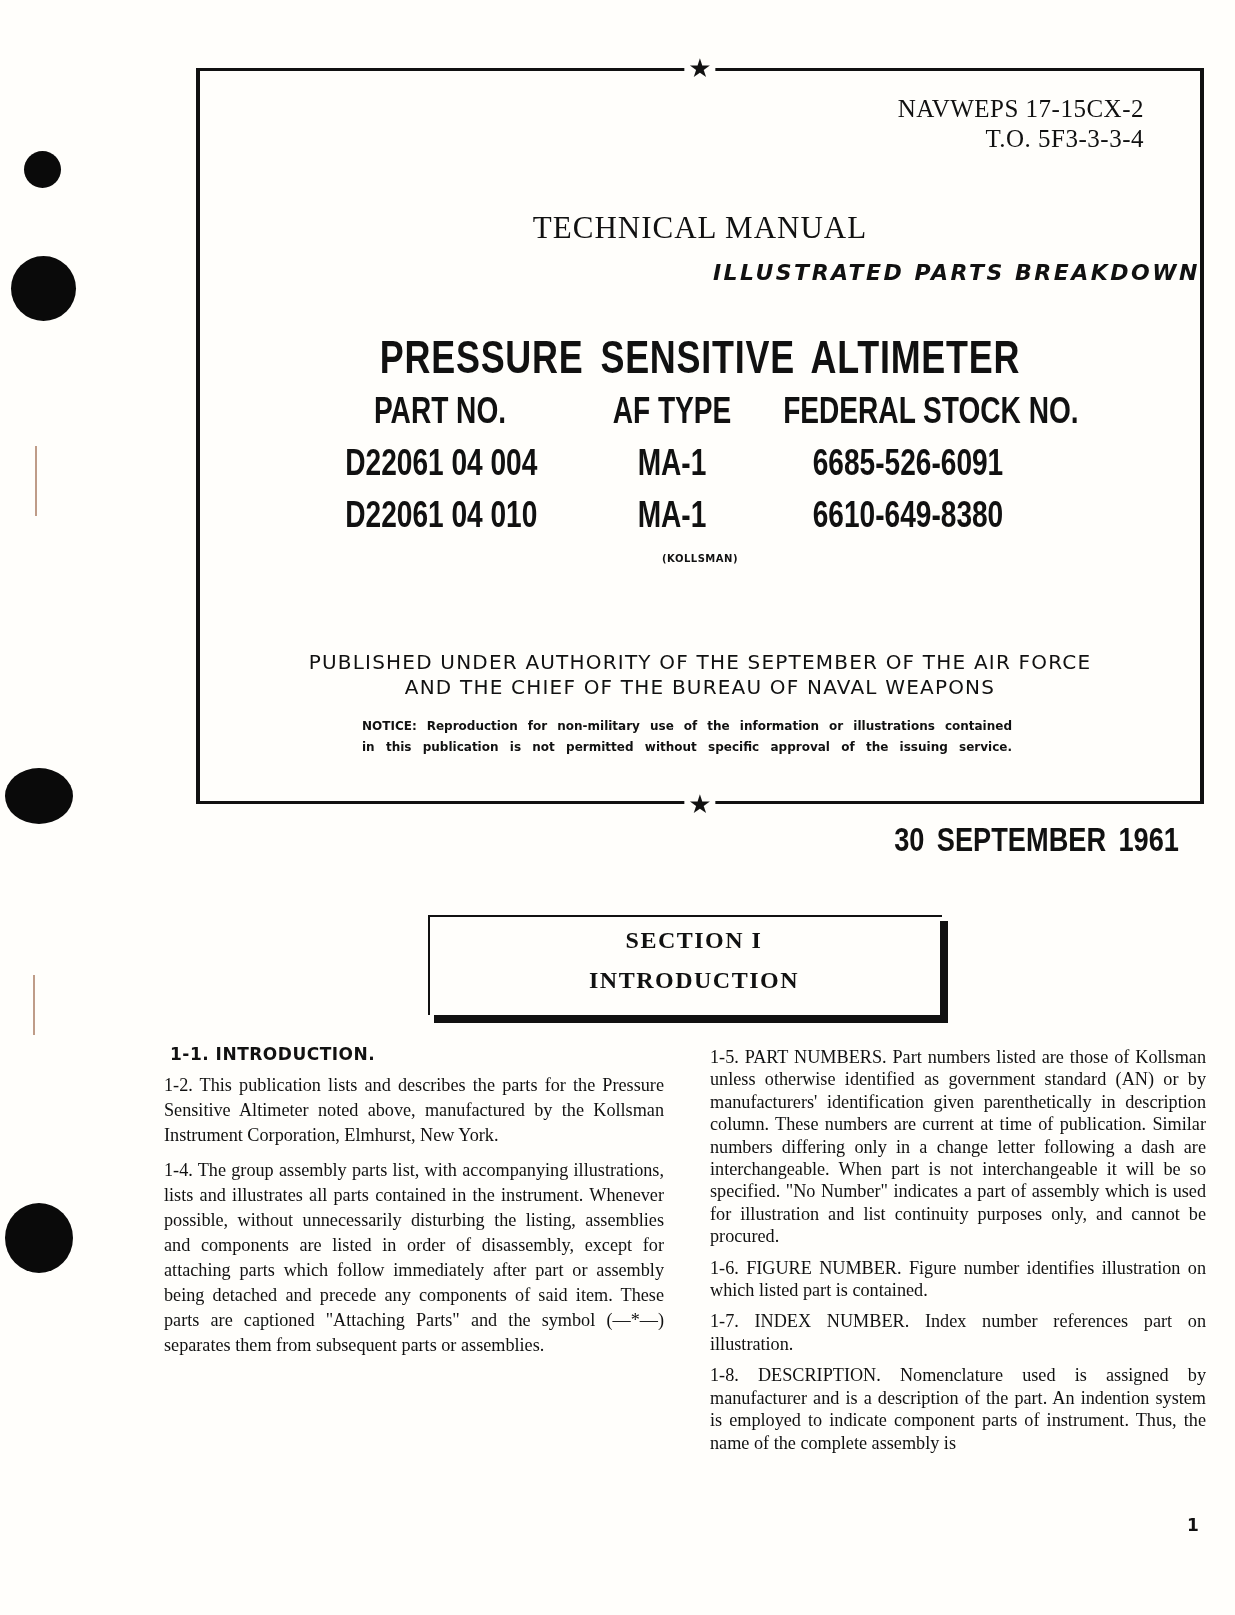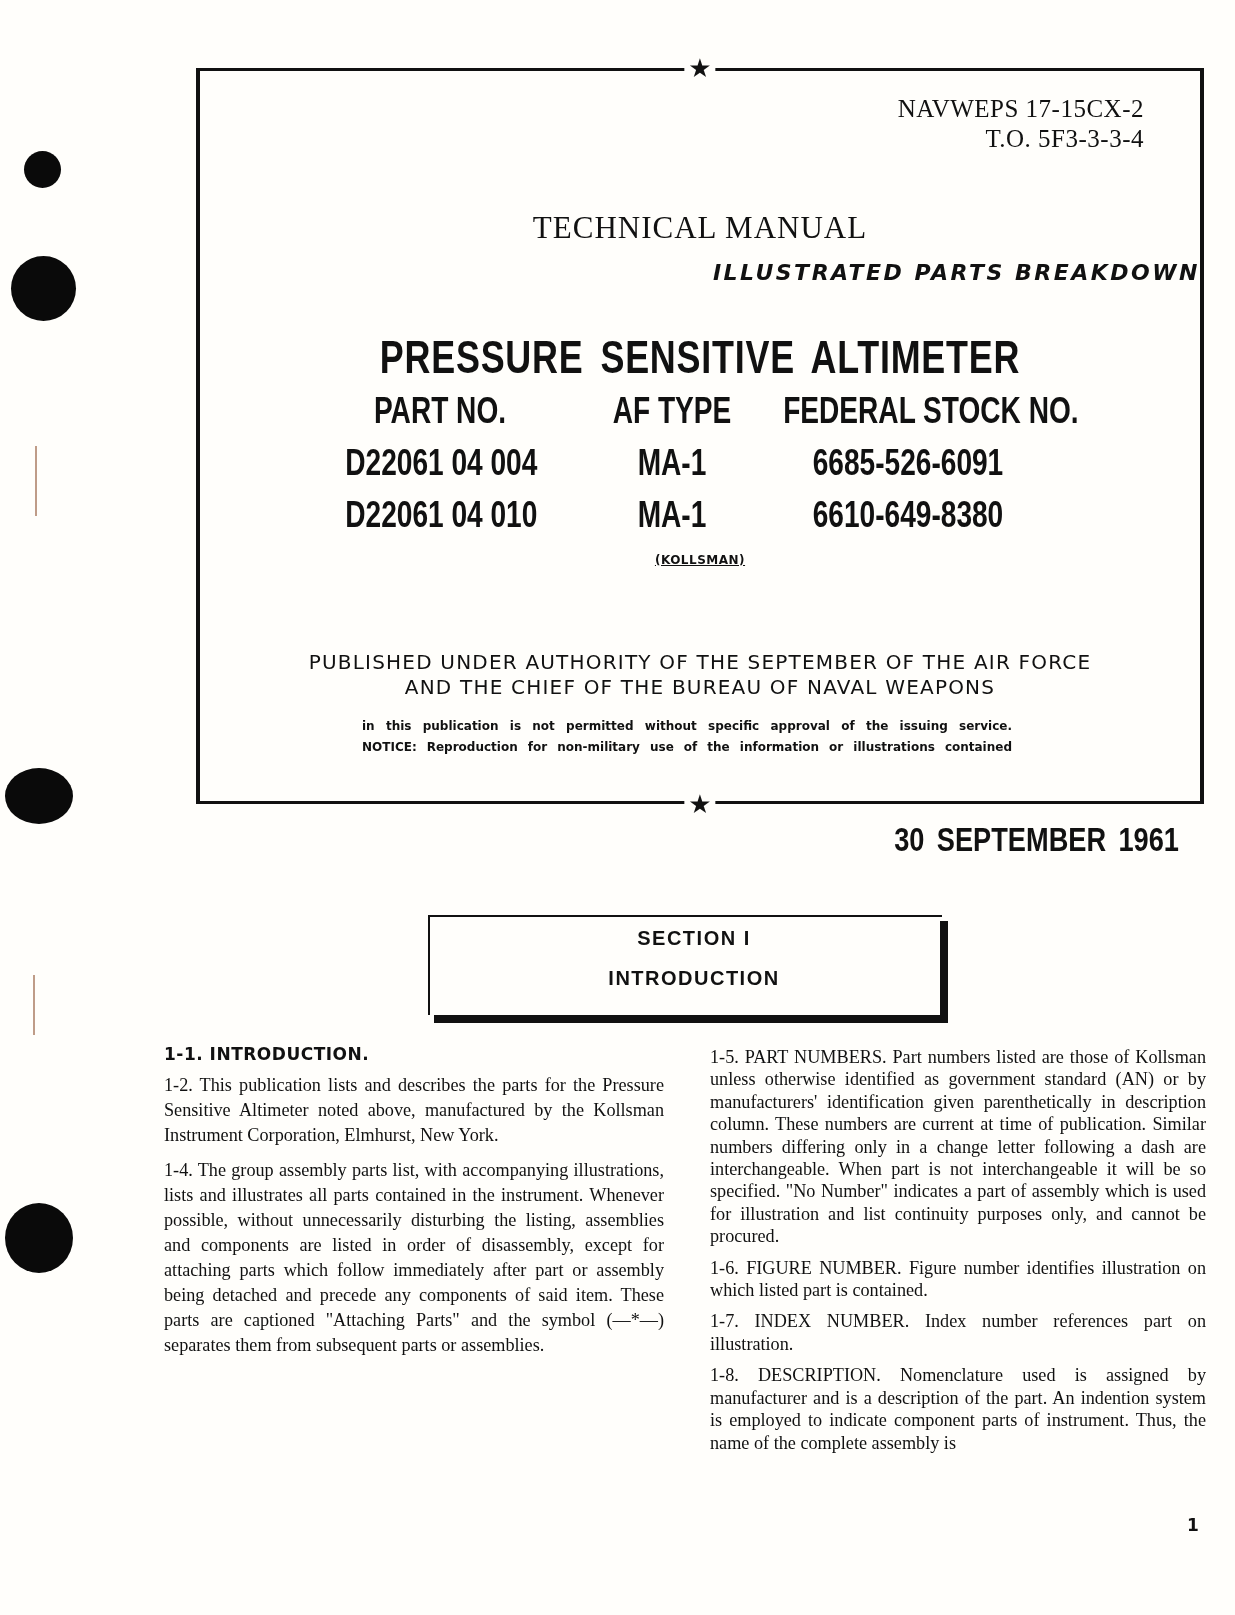--- a/index.html
+++ b/index.html
@@ -61,23 +61,22 @@
     position: absolute; top: 0; text-align: center; white-space: nowrap;
     font-size: 36px; transform: scaleX(0.78);
   }
   .cell.c1 { left: 120px; width: 230px; }
   .cell.c2 { left: 372px; width: 200px; }
   .cell.c3 { left: 548px; width: 320px; }
   .parts-row.head .cell { font-size: 36px; }
   .parts-row.head .cell.c1 { left: 115px; width: 250px; }
   .kollsman {
     position: absolute; left: 0; right: 0; top: 485px; text-align: center;
-    font-family: "DejaVu Sans", sans-serif; font-weight: bold; font-size: 12px;
+    font-family: "DejaVu Sans", sans-serif; font-weight: bold; font-size: 10px;
     letter-spacing: 0.5px;
-    text-decoration: underline;
   }
   .authority {
     position: absolute; left: 0; right: 0; top: 582px; text-align: center;
     font-family: "DejaVu Sans", sans-serif; font-size: 20px; line-height: 25px;
     letter-spacing: 1.2px;
   }
   .notice {
     position: absolute; left: 162px; width: 650px; top: 648px;
     font-family: "DejaVu Sans", sans-serif; font-weight: bold; font-size: 12px;
     line-height: 21px; text-align: justify; text-align-last: justify;
@@ -100,39 +99,39 @@
   .section-box::after {
     content: ""; position: absolute; right: -6px; top: 4px; width: 8px; height: 100px;
     background: #111;
   }
   .section-box::before {
     content: ""; position: absolute; left: 4px; bottom: -8px; height: 8px; right: -6px;
     background: #111;
   }
   .section-line {
     position: absolute; left: 16px; right: 0; text-align: center;
-    font-family: Liberation Sans, sans-serif; font-weight: bold; font-size: 20px;
+    font-family: Liberation Serif, serif; font-weight: bold; font-size: 24px;
     letter-spacing: 1.5px;
   }
   .section-line.l1 { top: 10px; }
   .section-line.l2 { top: 50px; }
 
   
   .col {
     position: absolute; top: 1043px; width: 500px;
     font-family: "Liberation Serif", serif; font-size: 18.2px; line-height: 25px;
     text-align: justify;
   }
   .col.left { left: 164px; }
   .col.right { left: 710px; width: 496px; line-height: 22.4px; top: 1046px; }
   .col p { margin: 0 0 10px 0; }
   .col.right p { margin: 0 0 9px 0; }
   .heading {
     font-family: "DejaVu Sans", sans-serif; font-weight: bold; font-size: 17px;
-    letter-spacing: 0.5px; margin: 0 0 8px 0; line-height: 22px;
+    letter-spacing: 0.5px; margin: 0 0 8px 6px; line-height: 22px;
   }
   .heading.h2 { margin-top: 18px; }
 
   .page-number {
     position: absolute; left: 1187px; top: 1515px;
     font-family: "DejaVu Sans", sans-serif; font-weight: bold; font-size: 17px;
   }
 </style>
 </head>
 <body>
@@ -178,22 +177,22 @@
   </div>
 
   <div class="kollsman">(KOLLSMAN)</div>
 
   <div class="authority">
     <div>PUBLISHED UNDER AUTHORITY OF THE SEPTEMBER OF THE AIR FORCE</div>
     <div>AND THE CHIEF OF THE BUREAU OF NAVAL WEAPONS</div>
   </div>
 
   <div class="notice">
+    <p>NOTICE: Reproduction for non-military use of the information or illustrations contained</p>
     <p>in this publication is not permitted without specific approval of the issuing service.</p>
-    <p>NOTICE: Reproduction for non-military use of the information or illustrations contained</p>
   </div>
 </div>
 
 <div class="pub-date">30 SEPTEMBER 1961</div>
 
 <div class="section-box">
   <div class="section-line l1">SECTION I</div>
   <div class="section-line l2">INTRODUCTION</div>
 </div>
 

